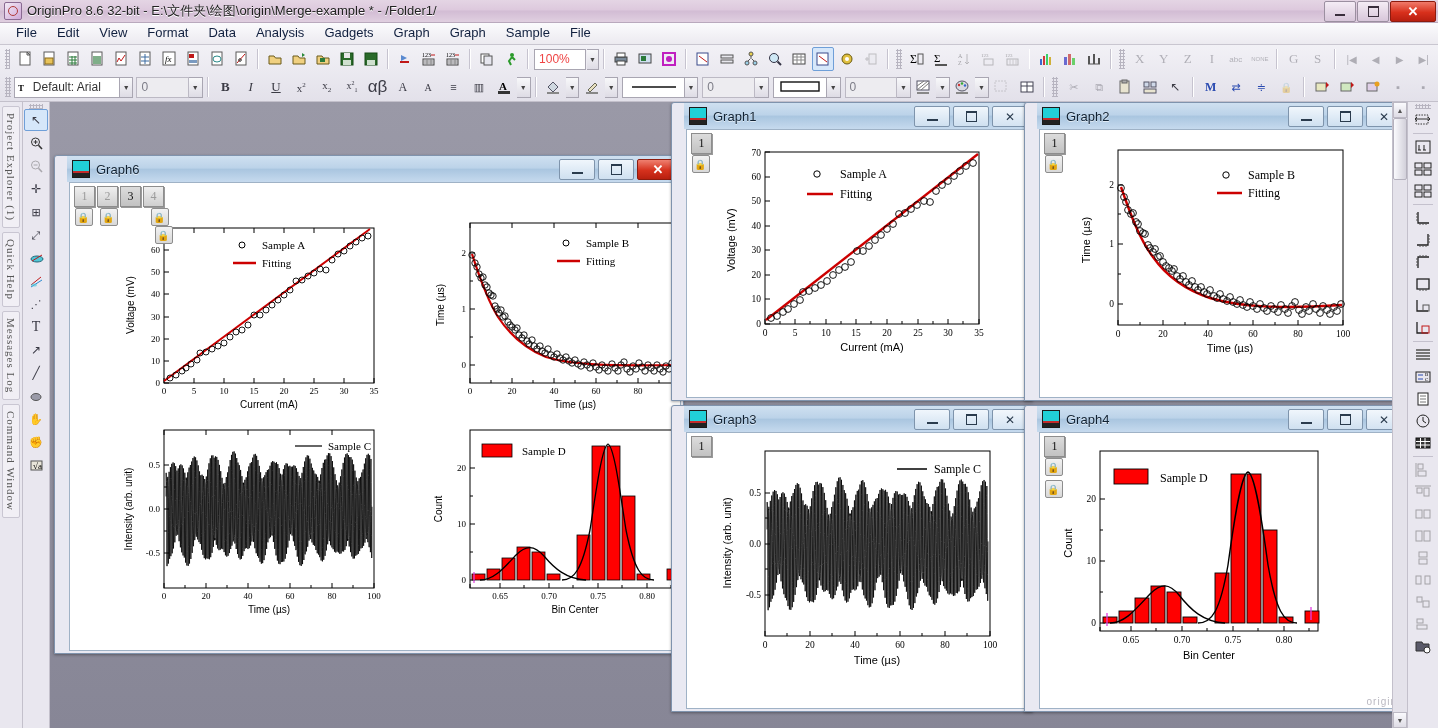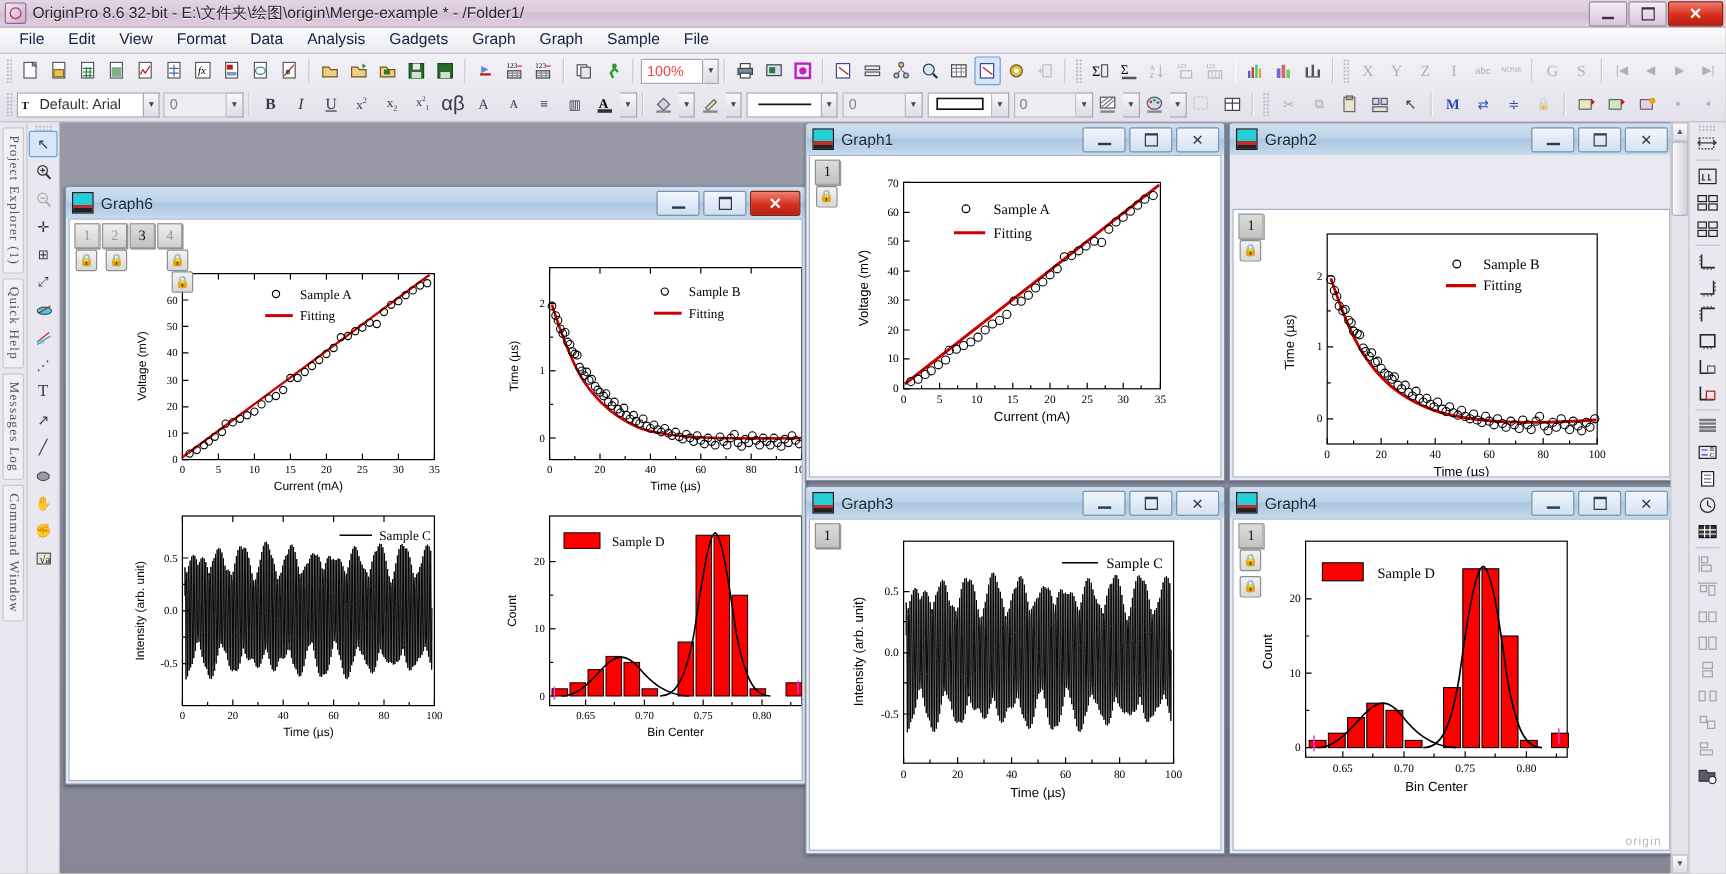--- a/index.html
+++ b/index.html
@@ -129,21 +129,21 @@
 
   
   .workspace{
     flex:1 1 auto;position:relative;background:#8f8f9c;overflow:hidden;
     background:linear-gradient(to bottom,#9a99a7,#878696);
   }
   .mdi{
     position:absolute;background:#e9e9f2;
     border:1px solid #7f93ad;border-radius:3px 3px 0 0;
     box-shadow:0 1px 3px rgba(0,0,0,.35);
-    display:flex;flex-direction:column;overflow:hidden;
+    display:flex;flex-direction:column;overflow:hidden;padding-left:12px;
   }
   .mdi-title{
     height:26px;flex:0 0 26px;
     background:linear-gradient(to bottom,#cfe0f0 0%,#bcd3e9 45%,#aac6e0 52%,#c6daee 100%);
     display:flex;align-items:center;padding-left:5px;gap:6px;position:relative;
   }
   .mdi-icon{
     width:16px;height:16px;flex:0 0 16px;border:1px solid #1b1b1b;
     background:linear-gradient(to bottom,#21d0d8 0 60%,#c42b2b 60% 78%,#222 78%);
   }
@@ -1291,21 +1291,21 @@
               </g>
               <circle cx="130" cy="44" r="3.2" fill="none" stroke="#000"></circle>
               <text x="153" y="48" font-size="12" fill="#000">Sample A</text>
               <line x1="120" y1="64" x2="146" y2="64" stroke="#cc0000" stroke-width="2.6"></line>
               <text x="153" y="68" font-size="12" fill="#000">Fitting</text>
             </g>
           </svg>
         </div>
       </div>
 
-      <div class="mdi" style="left:974px;top:0px;width:369px;height:297px;gap:45px;">
+      <div class="mdi" style="left:974px;top:0px;width:369px;height:297px;">
         <div class="mdi-title">
           <div class="mdi-icon"></div>
           <div class="mdi-name">Graph2</div>
           <div class="mdi-btns">
             <div class="mbtn">
                 <span class="mg"></span>
               </div>
             <div class="mbtn">
                 <span class="mx"></span>
               </div>

